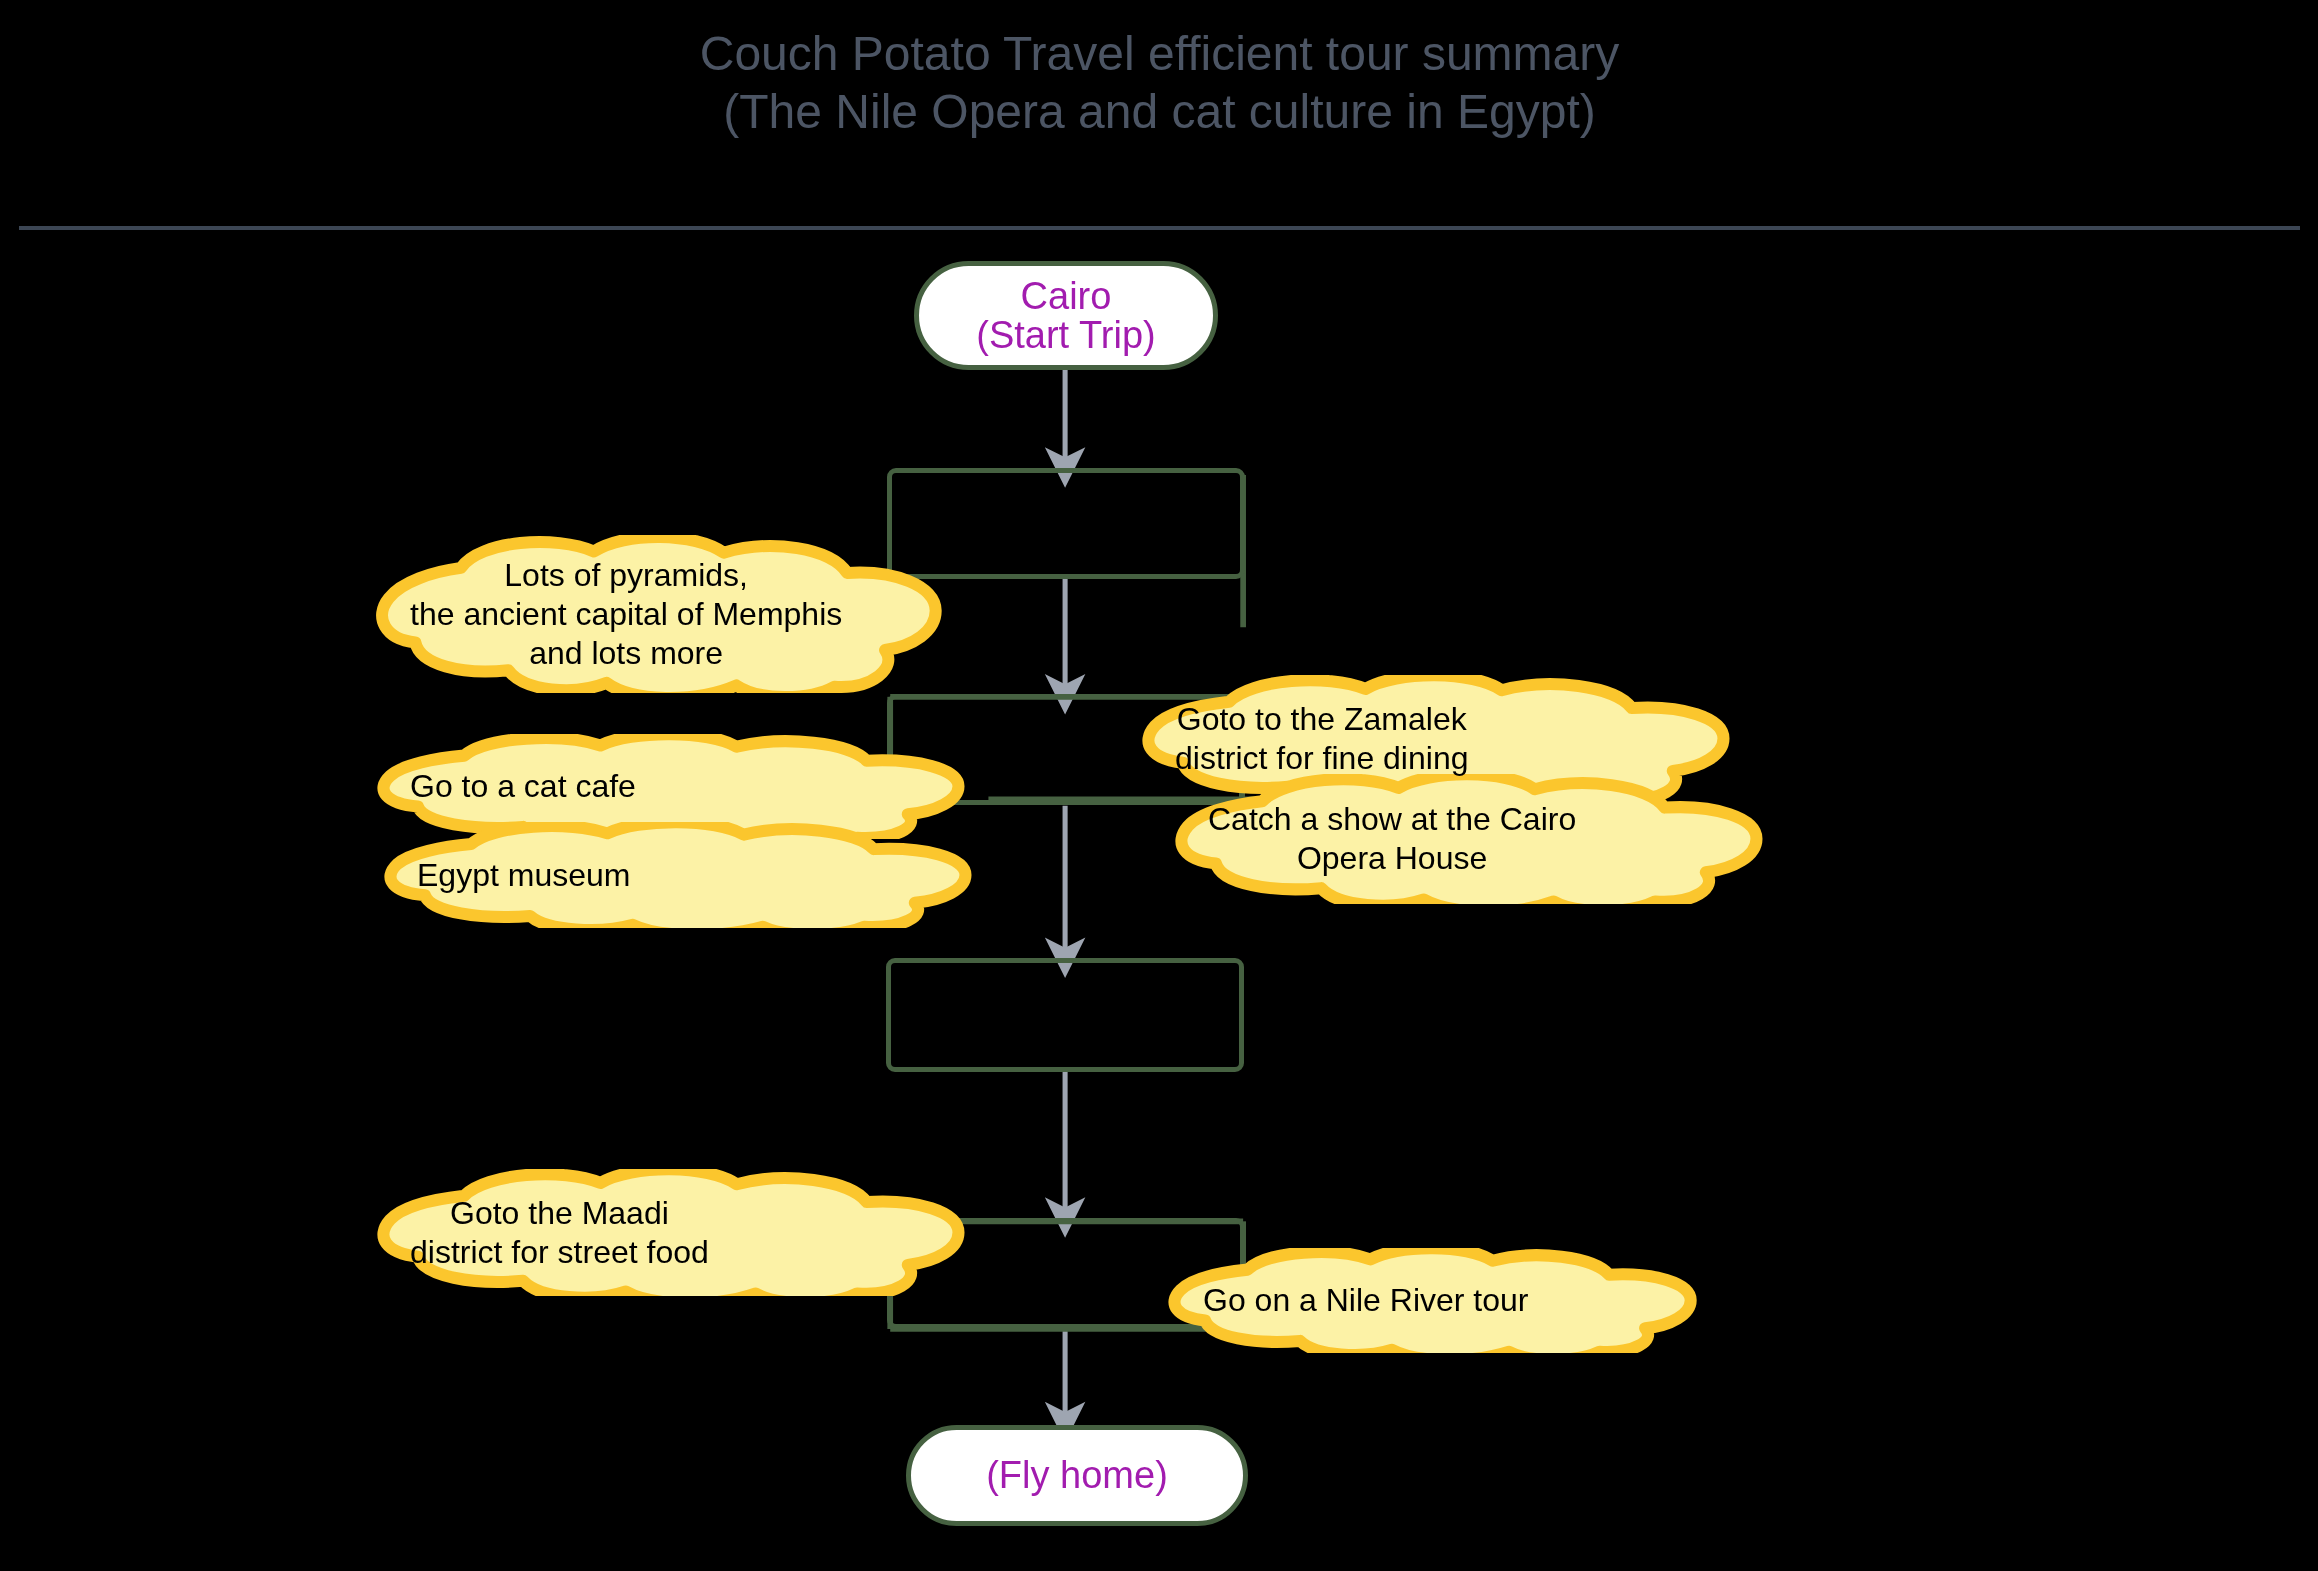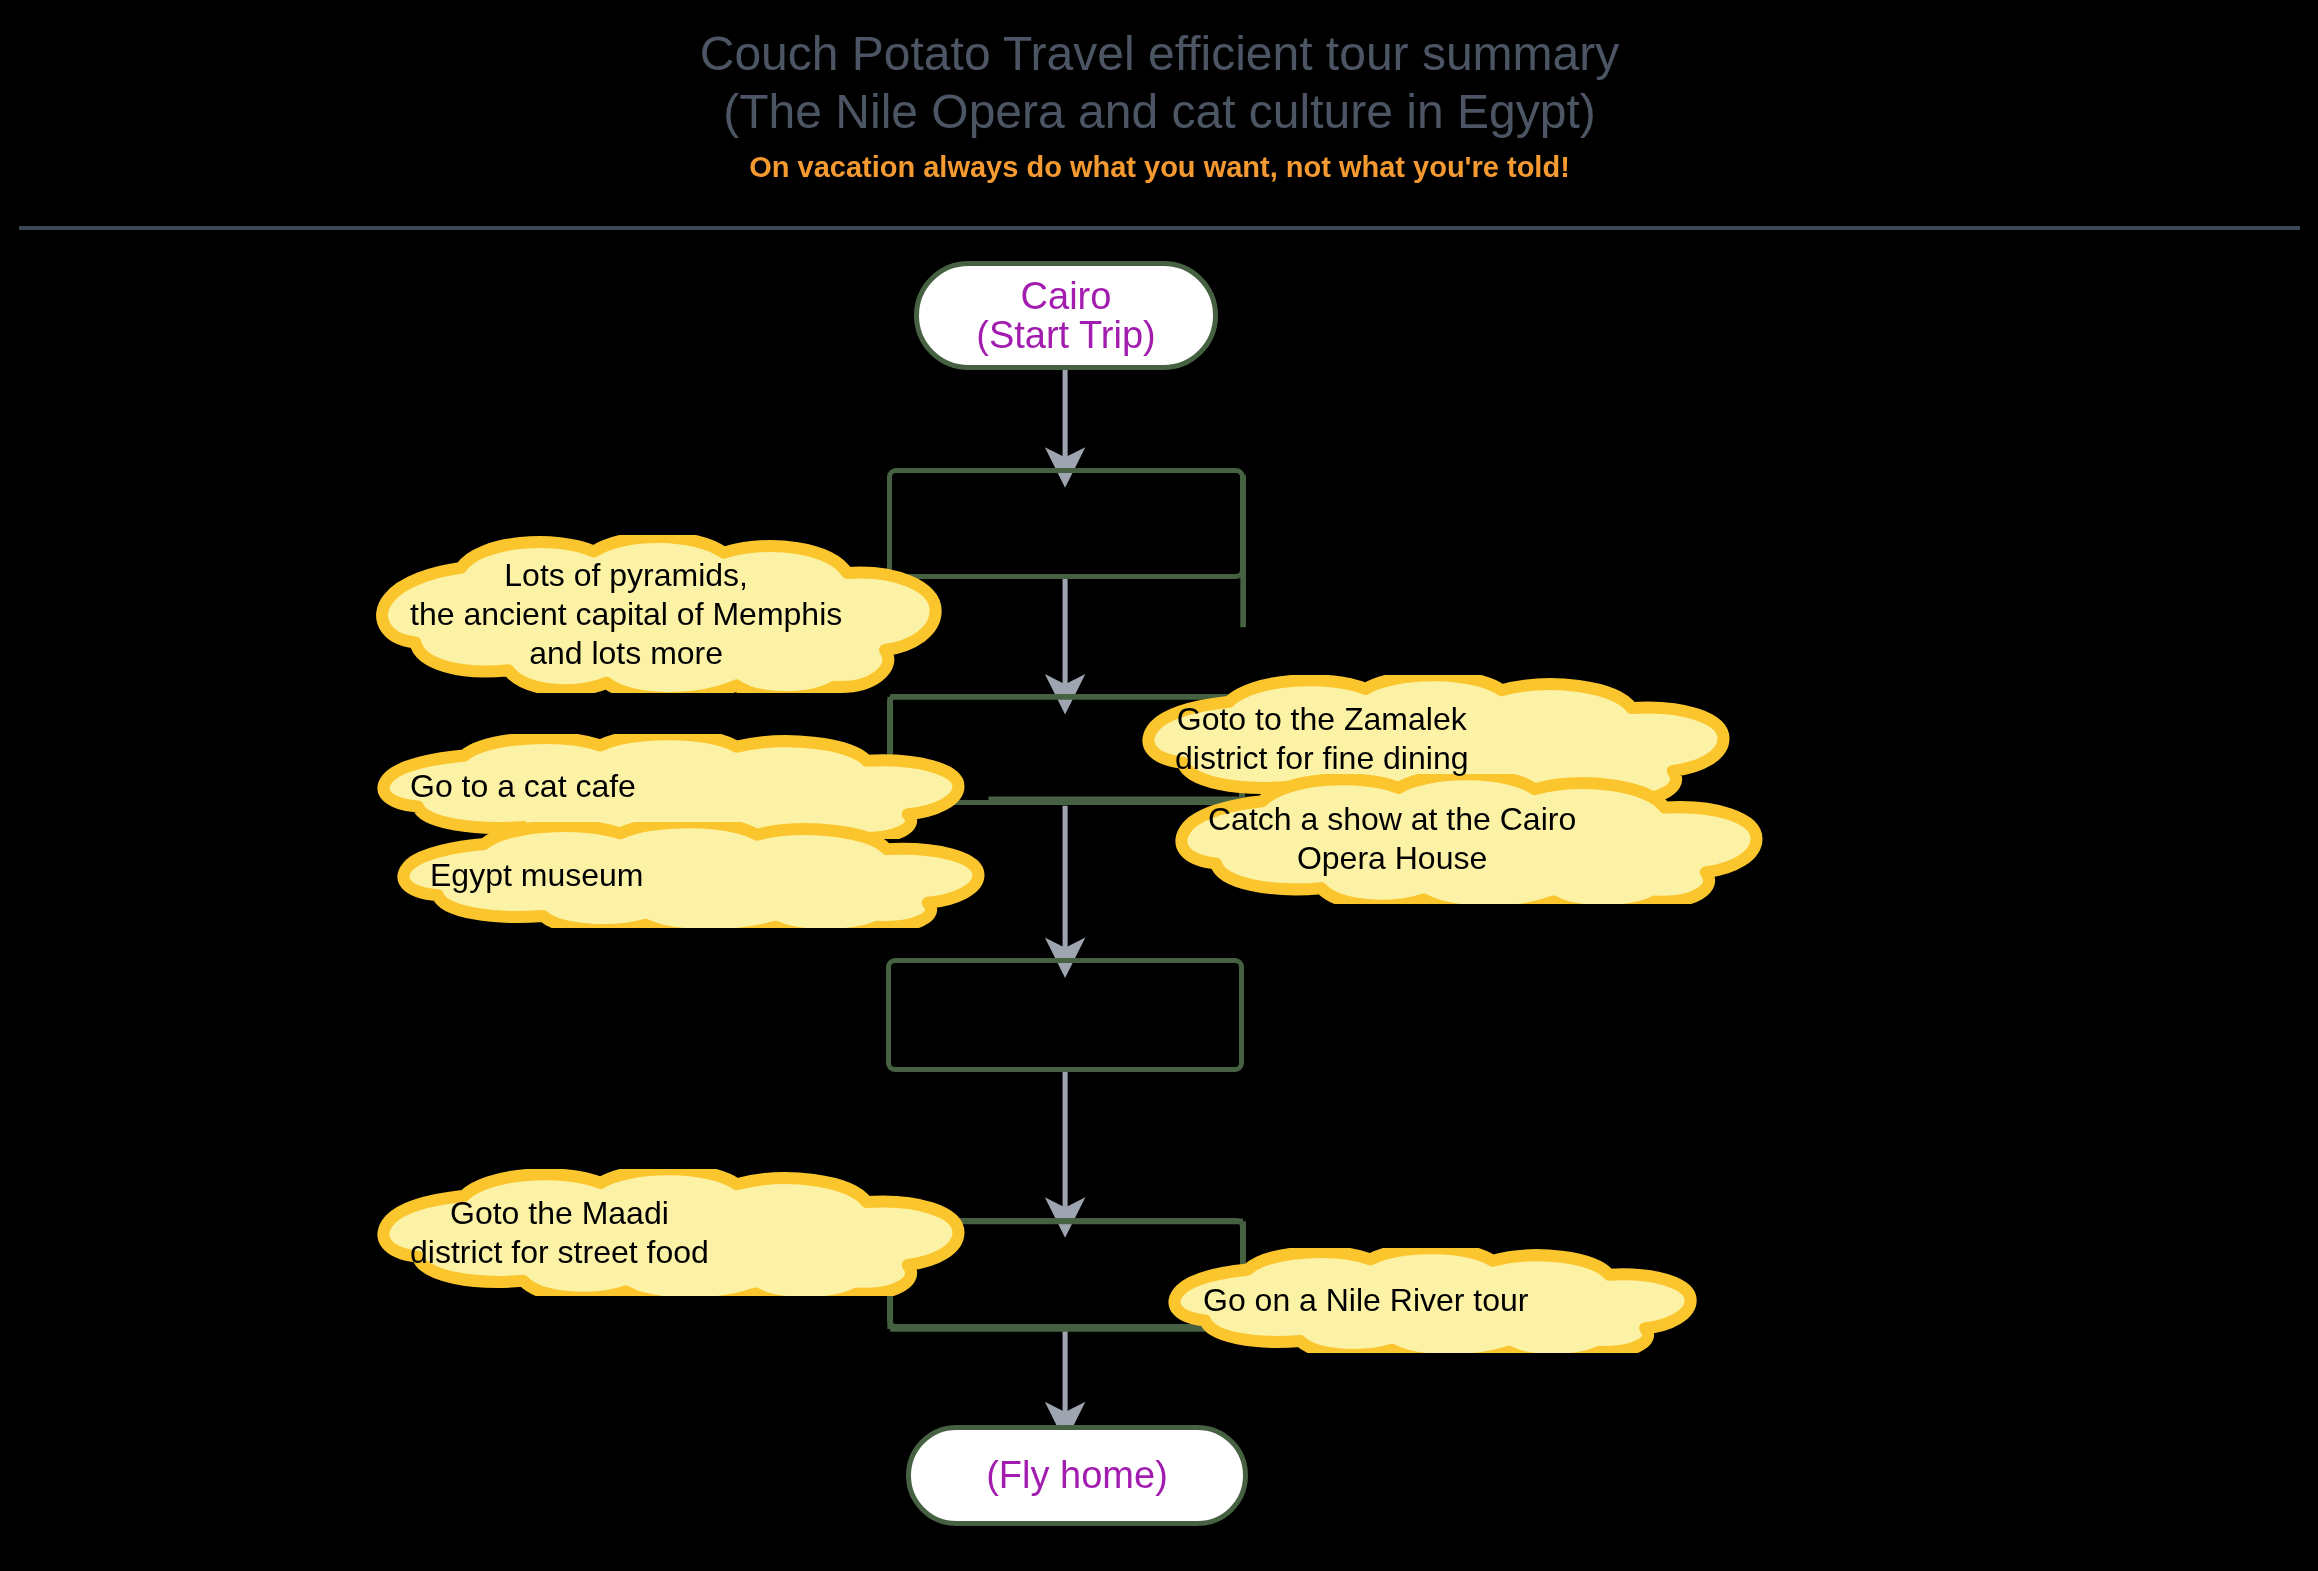--- a/index.html
+++ b/index.html
@@ -72,21 +72,20 @@
   }
 </style>
 </head>
 <body>
 
 <div id="stage">
 
   <div class="title-block">
     <span class="title-line">Couch Potato Travel efficient tour summary</span>
     <span class="title-line">(The Nile Opera and cat culture in Egypt)</span>
-    <span class="subtitle">On vacation always do what you want, not what you're told!</span>
   </div>
   <div class="divider"></div>
 
   <svg id="edges" viewBox="0 0 3660 2480" preserveAspectRatio="none">
     <defs>
       <marker id="arrowhead" markerWidth="10" markerHeight="10" refX="5" refY="5" orient="auto" markerUnits="strokeWidth">
         <path d="M 1 1 L 9 5 L 1 9 L 3 5 Z" fill="#9EA5B1"></path>
       </marker>
     </defs>
 
@@ -173,21 +172,21 @@
     <svg viewBox="0 0 980 165" preserveAspectRatio="none">
       <path d="M155,34 C190,4 310,-2 370,18 C420,-6 540,-6 585,20 C660,2 765,14 790,42
                C870,38 935,55 935,82 C935,104 900,122 855,126
                C875,146 835,166 775,163 C735,180 650,180 615,163
                C550,182 450,180 410,160 C360,174 275,170 248,146
                C170,152 90,140 82,114 C32,110 14,88 38,66 C58,48 110,38 155,34 Z" fill="#FCF2A6" stroke="#FBC62D" stroke-width="19" stroke-linejoin="round"></path>
     </svg>
     <span class="cloud-text">Go to a cat cafe</span>
   </div>
 
-  <div class="cloud" style="left:386px;top:822px;width:621px;height:106px;">
+  <div class="cloud" style="left:373px;top:822px;width:621px;height:106px;">
     <svg viewBox="0 0 980 168" preserveAspectRatio="none">
       <path d="M155,35 C190,4 310,-2 370,18 C420,-6 540,-6 585,20 C660,2 765,14 790,43
                C870,39 935,56 935,84 C935,106 900,124 855,128
                C875,149 835,169 775,166 C735,183 650,183 615,166
                C550,185 450,183 410,163 C360,177 275,173 248,149
                C170,155 90,143 82,116 C32,112 14,90 38,67 C58,49 110,39 155,35 Z" fill="#FCF2A6" stroke="#FBC62D" stroke-width="19" stroke-linejoin="round"></path>
     </svg>
     <span class="cloud-text">Egypt museum</span>
   </div>
 

